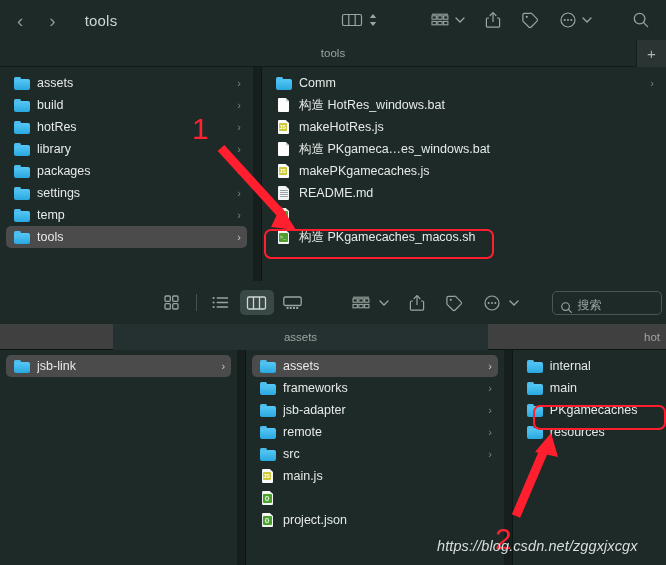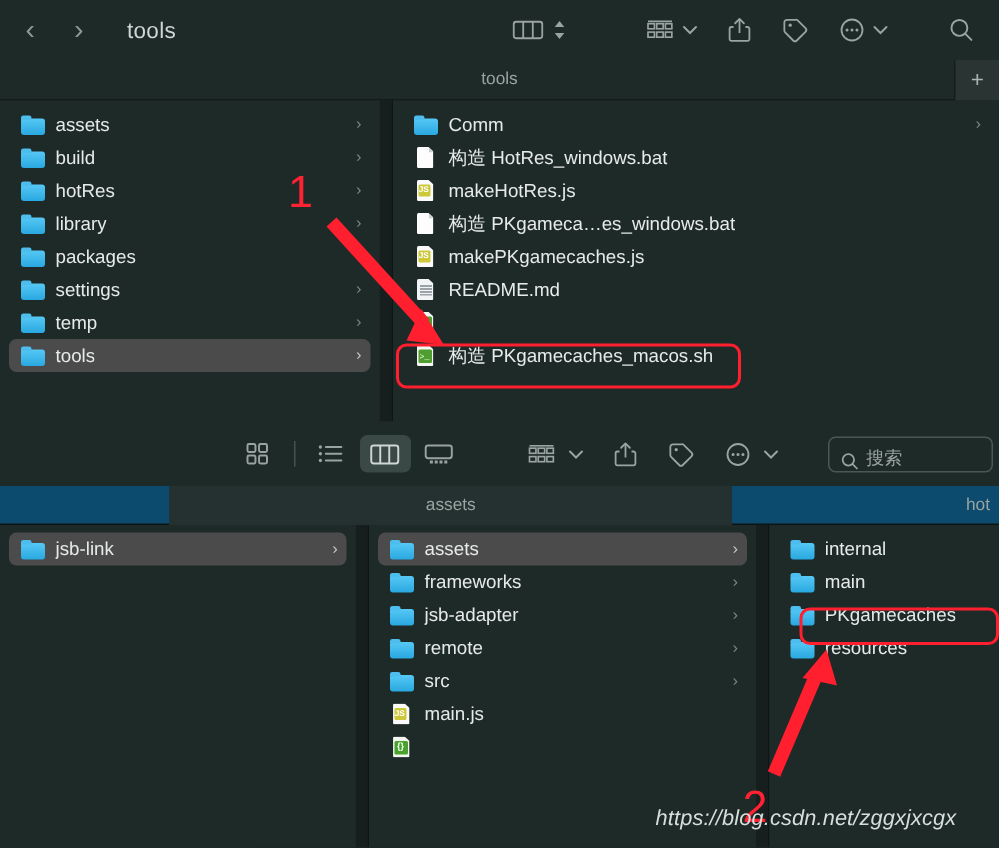--- a/index.html
+++ b/index.html
@@ -135,21 +135,21 @@
   .tb-mid { display: flex; align-items: center; gap: 18px; margin-left: 40px; }
   .searchbox {
     margin-left: 32px; width: 110px; height: 24px; border: 1px solid #4b5754;
     border-radius: 5px; display: flex; align-items: flex-end; padding: 0 7px; gap: 5px;
   }
   .searchbox .ph { color: #9aa5a1; font-size: 12px; }
 
   .tabbar-bot { position: absolute; left: 0; top: 43px; width: 666px; height: 26px; display: flex; }
   .tabitem {
     height: 26px; display: flex; align-items: center; justify-content: center;
-    color: #9aa5a1; font-size: 11.5px; background: #0c4a6e;
+    color: #9aa5a1; font-size: 11.5px; background: #404040;
     border-bottom: 1px solid #0d1514; overflow: hidden;
   }
   .tabitem.active { background: #253130; border-bottom-color: #253130; }
 
   .cols-bot { position: absolute; left: 0; top: 69px; width: 666px; height: 215px; display: flex; text-align: center; }
 
   
   .anno { position: absolute; pointer-events: none; }
   .redbox { position: absolute; border: 2.5px solid #ff1f2e; border-radius: 7px; }
   .num { position: absolute; color: #ff2233; font-size: 30px; font-family: "Liberation Sans", sans-serif; }
@@ -476,20 +476,24 @@
               <span class="name">src</span>
               <span class="arrow">›</span>
             </div>
             <div class="row">
               <span class="ic js"></span>
               <span class="name">main.js</span>
             </div>
             <div class="row">
               <span class="ic json"></span>
             </div>
+            <div class="row">
+              <span class="ic json"></span>
+              <span class="name">project.json</span>
+            </div>
           </div>
       </div>
       <div class="col-scroll"></div>
       <div class="col-div"></div>
       <div class="col" style="width:155px;">
         <div style="padding-top:5px;">
             <div class="row">
               <span class="ic folder"></span>
               <span class="name">internal</span>
             </div>

